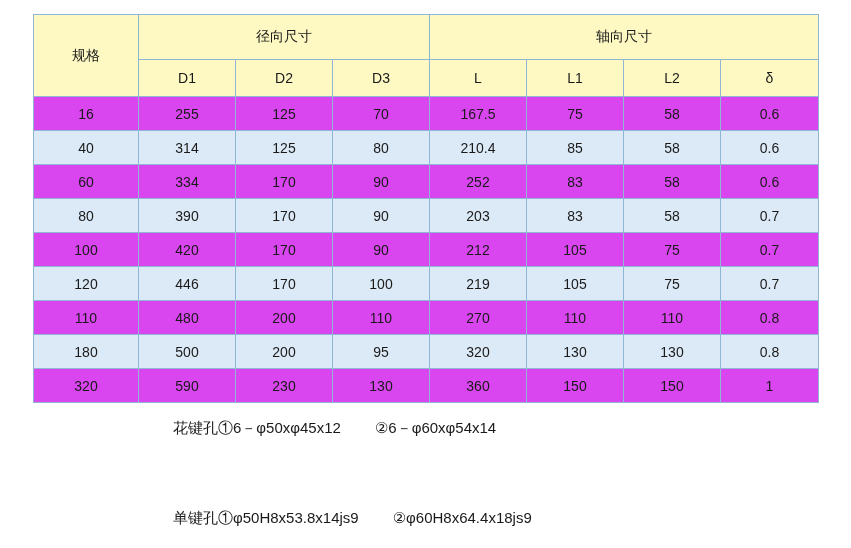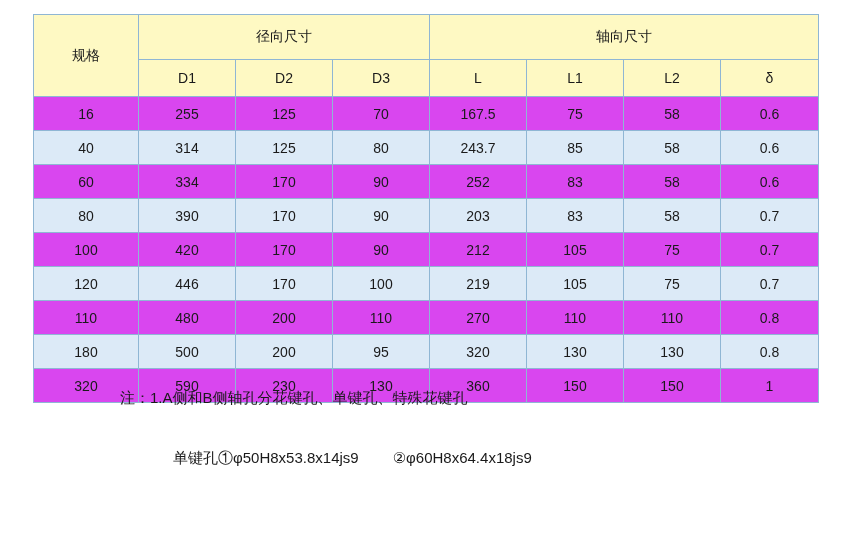--- a/index.html
+++ b/index.html
@@ -120,21 +120,21 @@
         <td>167.5</td>
         <td>75</td>
         <td>58</td>
         <td>0.6</td>
       </tr>
       <tr class="row-b">
         <td>40</td>
         <td>314</td>
         <td>125</td>
         <td>80</td>
-        <td>243.7</td>
+        <td>210.4</td>
         <td>85</td>
         <td>58</td>
         <td>0.6</td>
       </tr>
       <tr class="row-a">
         <td>60</td>
         <td>334</td>
         <td>170</td>
         <td>90</td>
         <td>252</td>
@@ -199,20 +199,22 @@
         <td>130</td>
         <td>360</td>
         <td>150</td>
         <td>150</td>
         <td>1</td>
       </tr>
     </tbody>
   </table>
 
   <div class="notes">
-    <div class="note-line">注：1.A侧和B侧轴孔分花键孔、单键孔、特殊花键孔</div>
+    <div class="note-line note-indent">
+      <span class="note-seg">花键孔①6－φ50xφ45x12</span><span class="gap"></span><span class="note-seg">②6－φ60xφ54x14</span>
+    </div>
     <div class="note-line note-indent">
       <span class="note-seg">单键孔①φ50H8x53.8x14js9</span><span class="gap"></span><span class="note-seg">②φ60H8x64.4x18js9</span>
     </div>
 
   </div>
 
 </div>
 
 </body></html>

